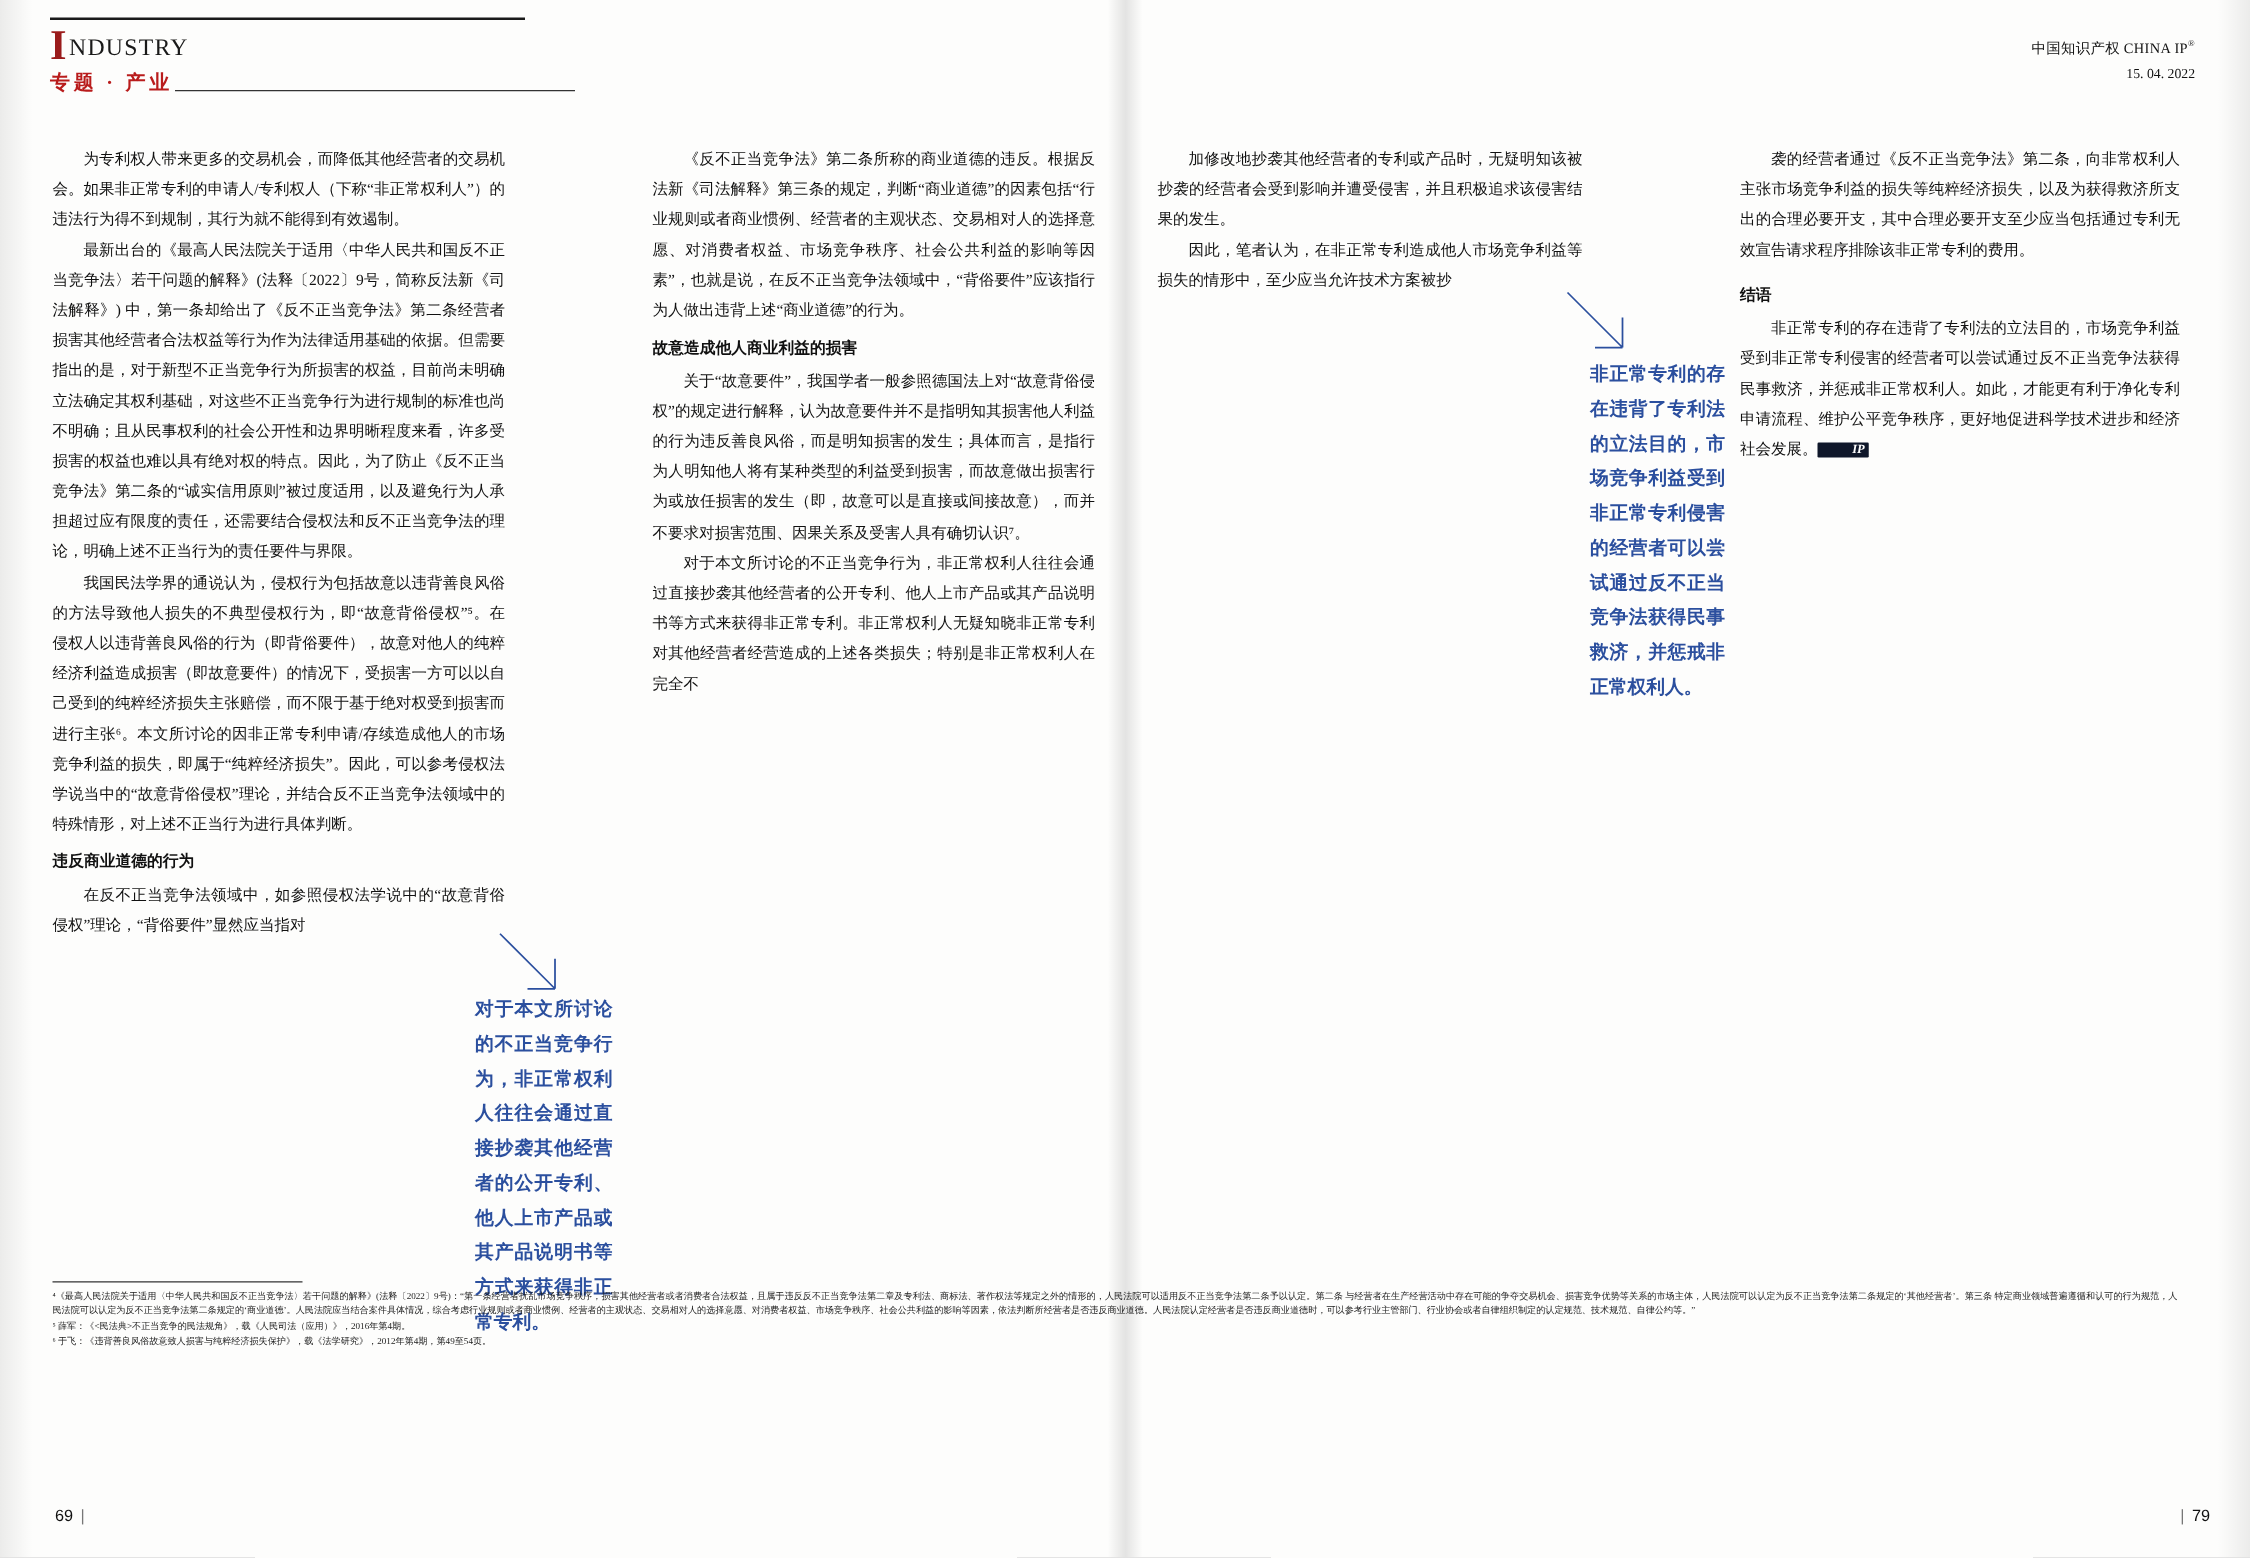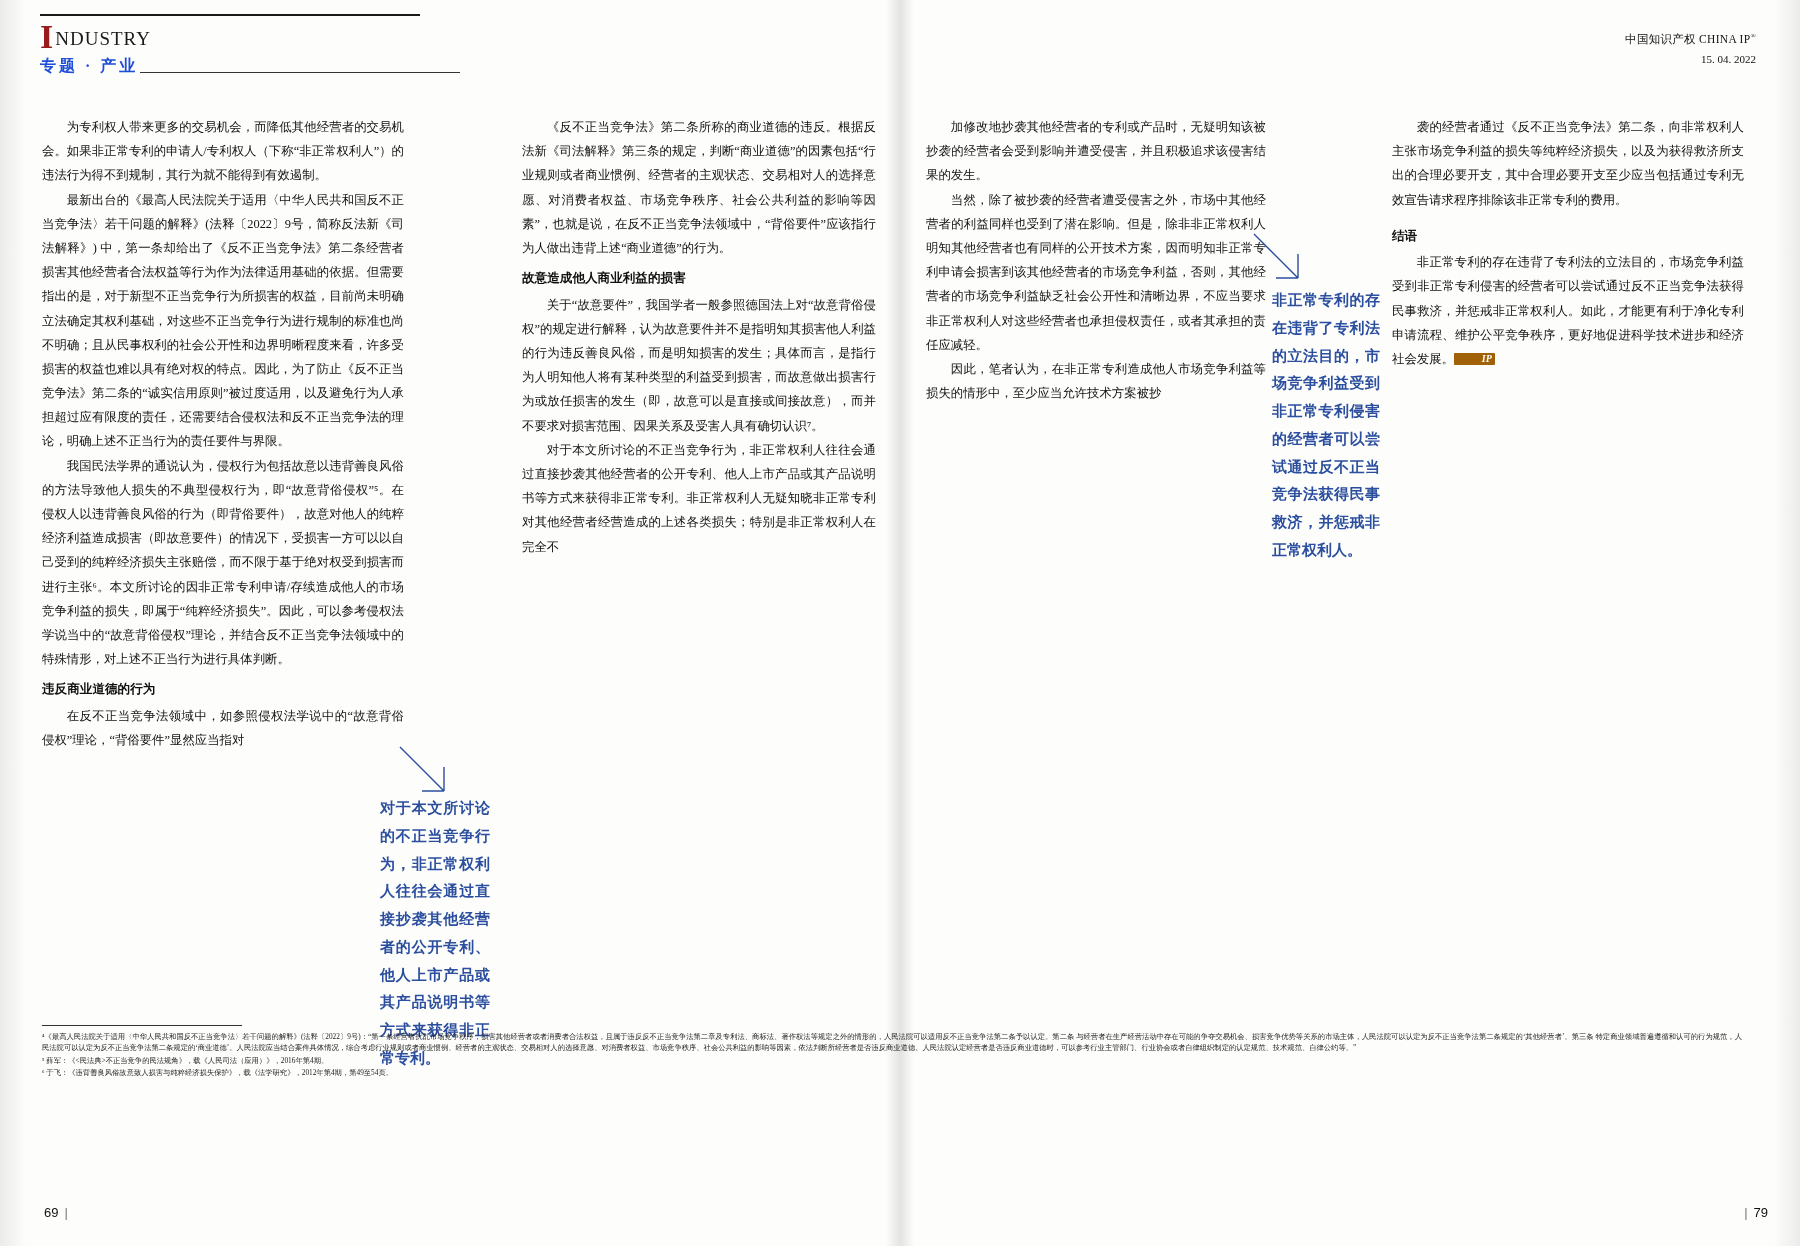--- a/index.html
+++ b/index.html
@@ -61,21 +61,21 @@
     font-weight: bold;
     color: #9a1b1b;
     line-height: 1;
     vertical-align: -3px;
     margin-right: 1px;
   }
   .masthead .cn {
     margin-top: 2px;
     font-size: 16px;
     letter-spacing: 3px;
-    color: #1d4ed8;
+    color: #b91c1c;
     font-weight: bold;
   }
   .masthead .rule {
     position: absolute;
     left: 100px;
     top: 52px;
     width: 320px;
     border-top: 1px solid #333;
   }
   .rule-top-left {
@@ -179,21 +179,21 @@
     color: #111;
     font-family: "Liberation Sans", sans-serif;
   }
   .folio-left { left: 44px; }
   .folio-right { right: 32px; }
   .folio .bar { color: #777; margin: 0 6px; }
 
   
   .ipmark {
     display: inline-block;
-    background: #a16207;
+    background: #0f172a;
     color: #fff;
     font-family: "Liberation Serif", serif;
     font-style: italic;
     font-weight: bold;
     font-size: 10px;
     line-height: 12px;
     padding: 0 3px;
     border-radius: 1px;
     transform: translateY(-1px);
   }
@@ -232,21 +232,20 @@
 
   <div class="col" id="col2">
     <p>《反不正当竞争法》第二条所称的商业道德的违反。根据反法新《司法解释》第三条的规定，判断“商业道德”的因素包括“行业规则或者商业惯例、经营者的主观状态、交易相对人的选择意愿、对消费者权益、市场竞争秩序、社会公共利益的影响等因素”，也就是说，在反不正当竞争法领域中，“背俗要件”应该指行为人做出违背上述“商业道德”的行为。</p>
     <h4>故意造成他人商业利益的损害</h4>
     <p>关于“故意要件”，我国学者一般参照德国法上对“故意背俗侵权”的规定进行解释，认为故意要件并不是指明知其损害他人利益的行为违反善良风俗，而是明知损害的发生；具体而言，是指行为人明知他人将有某种类型的利益受到损害，而故意做出损害行为或放任损害的发生（即，故意可以是直接或间接故意），而并不要求对损害范围、因果关系及受害人具有确切认识⁷。</p>
     <p>对于本文所讨论的不正当竞争行为，非正常权利人往往会通过直接抄袭其他经营者的公开专利、他人上市产品或其产品说明书等方式来获得非正常专利。非正常权利人无疑知晓非正常专利对其他经营者经营造成的上述各类损失；特别是非正常权利人在完全不</p>
   </div>
 
   <div class="col" id="col3">
     <p>加修改地抄袭其他经营者的专利或产品时，无疑明知该被抄袭的经营者会受到影响并遭受侵害，并且积极追求该侵害结果的发生。</p>
-    <p>当然，除了被抄袭的经营者遭受侵害之外，市场中其他经营者的利益同样也受到了潜在影响。但是，除非非正常权利人明知其他经营者也有同样的公开技术方案，因而明知非正常专利申请会损害到该其他经营者的市场竞争利益，否则，其他经营者的市场竞争利益缺乏社会公开性和清晰边界，不应当要求非正常权利人对这些经营者也承担侵权责任，或者其承担的责任应减轻。</p>
     <p>因此，笔者认为，在非正常专利造成他人市场竞争利益等损失的情形中，至少应当允许技术方案被抄</p>
   </div>
 
   <div class="col" id="col4">
     <p>袭的经营者通过《反不正当竞争法》第二条，向非常权利人主张市场竞争利益的损失等纯粹经济损失，以及为获得救济所支出的合理必要开支，其中合理必要开支至少应当包括通过专利无效宣告请求程序排除该非正常专利的费用。</p>
     <div class="tiny-gap"></div>
     <h4>结语</h4>
     <p><span>非正常专利的存在违背了专利法的立法目的，市场竞争利益受到非正常专利侵害的经营者可以尝试通过反不正当竞争法获得民事救济，并惩戒非正常权利人。如此，才能更有利于净化专利申请流程、维护公平竞争秩序，更好地促进科学技术进步和经济社会发展。</span><span class="ipmark">IP</span></p>
   </div>
 

